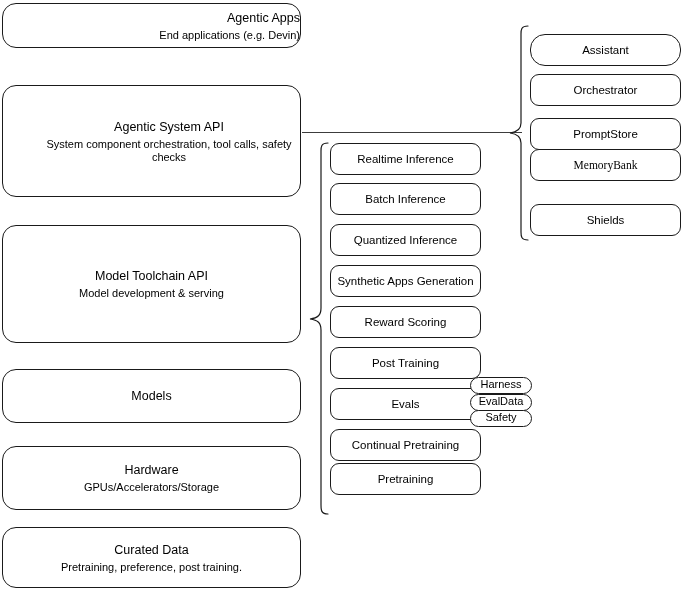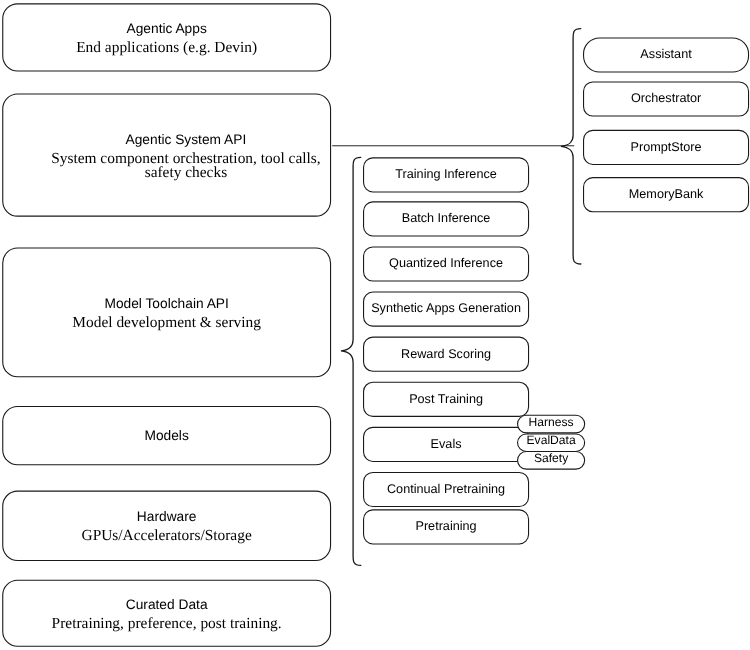--- a/index.html
+++ b/index.html
@@ -38,25 +38,24 @@
     left: 2px;
     width: 299px;
     border-radius: 14px;
   }
   .layer .title {
     font-size: 12.5px;
     line-height: 16px;
     color: #000;
   }
   .layer .subtitle {
-    font-size: 14px;
+    font-size: 11px;
     line-height: 13px;
     margin-top: 3px;
     color: #000;
-    font-family: Liberation Serif, serif;
   }
 
   
   .chip {
     height: 32px;
     border-radius: 9px;
     font-size: 11.5px;
     line-height: 14px;
   }
   .chip.mid {
@@ -95,21 +94,21 @@
   .brace {
     position: absolute;
   }
   .brace svg { display: block; }
 </style>
 </head>
 <body>
 
 <div id="canvas">
 
-  <div class="box layer" style="top:3px; height:62px;">
+  <div class="box layer" style="top:3px; height:45px;align-items:flex-end;">
     <div class="title">Agentic Apps</div>
     <div class="subtitle">End applications (e.g. Devin)</div>
   </div>
 
   <div class="box layer" style="top:85px; height:112px;padding-left:35px;">
     <div class="title">Agentic System API</div>
     <div class="subtitle">System component orchestration, tool calls, safety checks</div>
   </div>
 
   <div class="box layer" style="top:225px; height:118px;">
@@ -141,32 +140,35 @@
 
   <div class="box chip right" style="top:34px;border-radius:15px;">
     <span>Assistant</span>
   </div>
   <div class="box chip right" style="top:74px;">
     <span>Orchestrator</span>
   </div>
   <div class="box chip right" style="top:118px;">
     <span>PromptStore</span>
   </div>
-  <div class="box chip right" style="top:161px;">
+  <div class="box chip right" style="top:149px;font-family:Liberation Serif, serif;">
     <span>MemoryBank</span>
+  </div>
+  <div class="box chip right" style="top:204px;">
+    <span>Shields</span>
   </div>
 
   <div class="brace" style="left:308px; top:141px;">
     <svg width="22" height="378" viewBox="0 0 22 378" fill="none">
       <path d="M20 2 C13 2 13 6 13 10 L13 167 C13 174 10 177 2 178 C10 179 13 182 13 189 L13 364 C13 369 13 373 20 373" stroke="#1a1a1a" stroke-width="1.2" fill="none" stroke-linecap="round"></path>
     </svg>
   </div>
 
   <div class="box chip mid" style="top:143px;">
-    <span>Training Inference</span>
+    <span>Realtime Inference</span>
   </div>
   <div class="box chip mid" style="top:183px;">
     <span>Batch Inference</span>
   </div>
   <div class="box chip mid" style="top:224px;">
     <span>Quantized Inference</span>
   </div>
   <div class="box chip mid" style="top:265px;">
     <span>Synthetic Apps Generation</span>
   </div>

